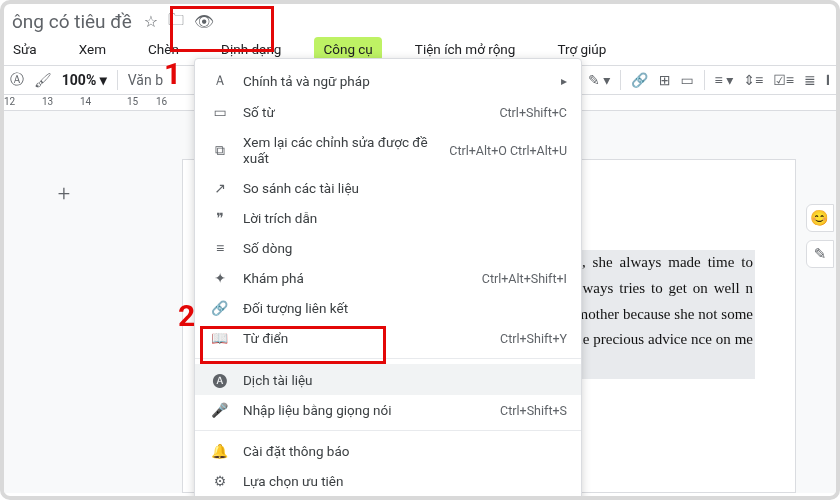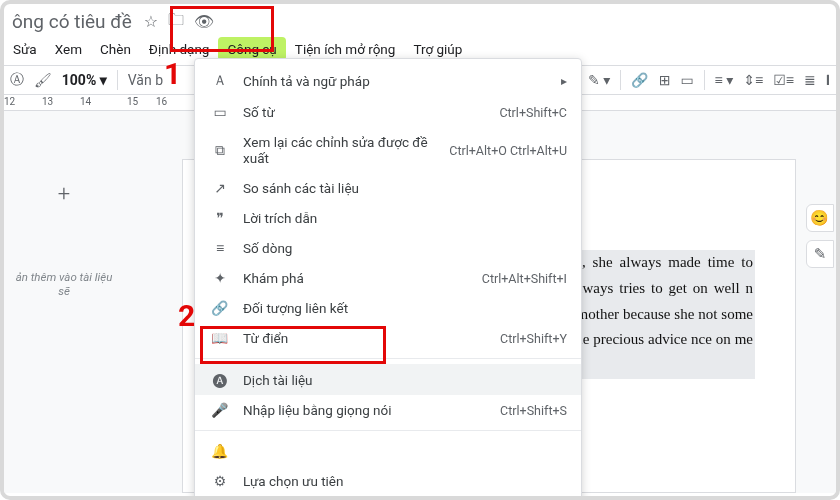--- a/index.html
+++ b/index.html
@@ -26,20 +26,21 @@
     color: #5f6368;
     padding: 2px 4px;
     white-space: nowrap;
   }
   .title-ic { color:#5f6368; font-size:16px; padding:0 2px; }
   .menubar {
     display: flex;
     padding: 2px 0 4px 0;
     font-size: 13.5px;
     color: #202124;
+    gap: 24px;
   }
   .menubar .mi { padding: 4px 9px; border-radius: 4px; cursor: pointer; white-space: nowrap;}
   .menubar .mi.active { background: #bef264; }
   .toolbar {
     display: flex;
     align-items: center;
     border-top: 1px solid #dadce0;
     border-bottom: 1px solid #dadce0;
     padding: 4px 6px;
     gap: 10px;
@@ -200,21 +201,20 @@
   <span class="tick" style="left:76px">14</span>
   <span class="tick" style="left:123px">15</span>
   <span class="tick" style="left:152px">16</span>
   <span class="tick" style="left:198px">17</span>
   <span class="tick" style="left:228px">18</span>
 </div>
 
 <div class="content">
   <div class="left">
     <div class="plus">+</div>
-    <div class="hint">ản thêm vào tài liệu sẽ</div>
   </div>
   <div class="page">
     <div class="doc-text">t of time and energy to the rd, she always made time to mportant in our later lives. e always tries to get on well n they are in difficulties, so o my mother because she not some help if necessary. For ve me some precious advice nce on me and 1 hope that I</div>
   </div>
 </div>
 
 <div class="dropdown">
   <div class="drow">
     <span class="ic">Ａ</span>
     <span class="lbl">Chính tả và ngữ pháp</span>
@@ -262,20 +262,21 @@
     <span class="lbl">Dịch tài liệu</span>
   </div>
   <div class="drow">
     <span class="ic">🎤</span>
     <span class="lbl">Nhập liệu bằng giọng nói</span>
     <span class="sc">Ctrl+Shift+S</span>
   </div>
   <div class="dsep"></div>
   <div class="drow">
     <span class="ic">🔔</span>
+    <span class="lbl">Cài đặt thông báo</span>
   </div>
   <div class="drow">
     <span class="ic">⚙</span>
     <span class="lbl">Lựa chọn ưu tiên</span>
   </div>
   <div class="drow">
     
     
   </div>
 </div>

